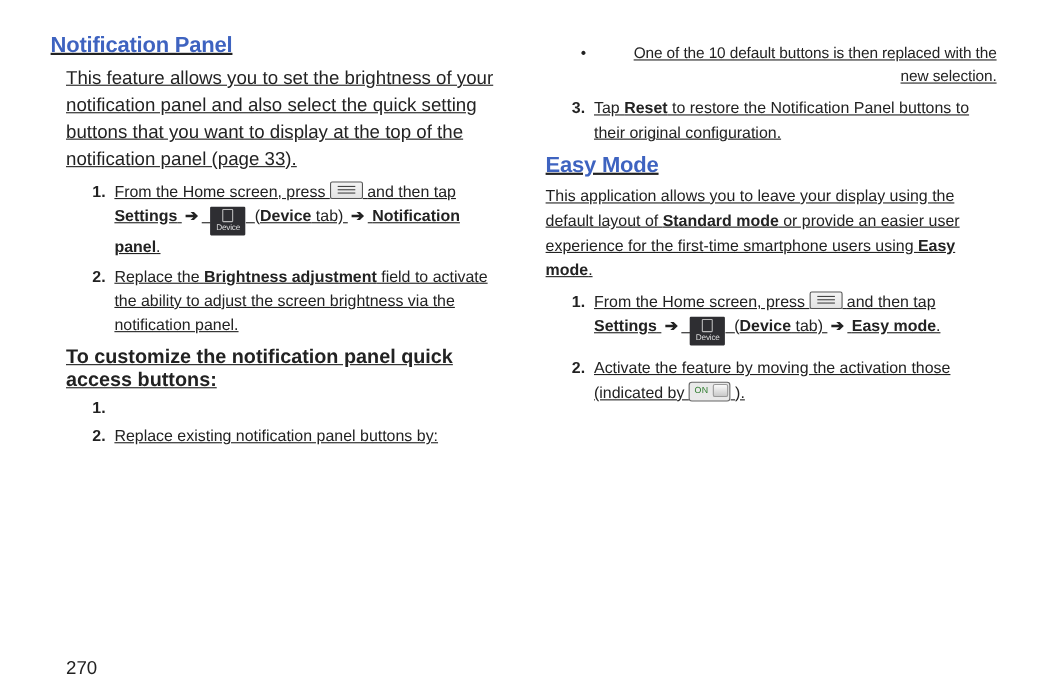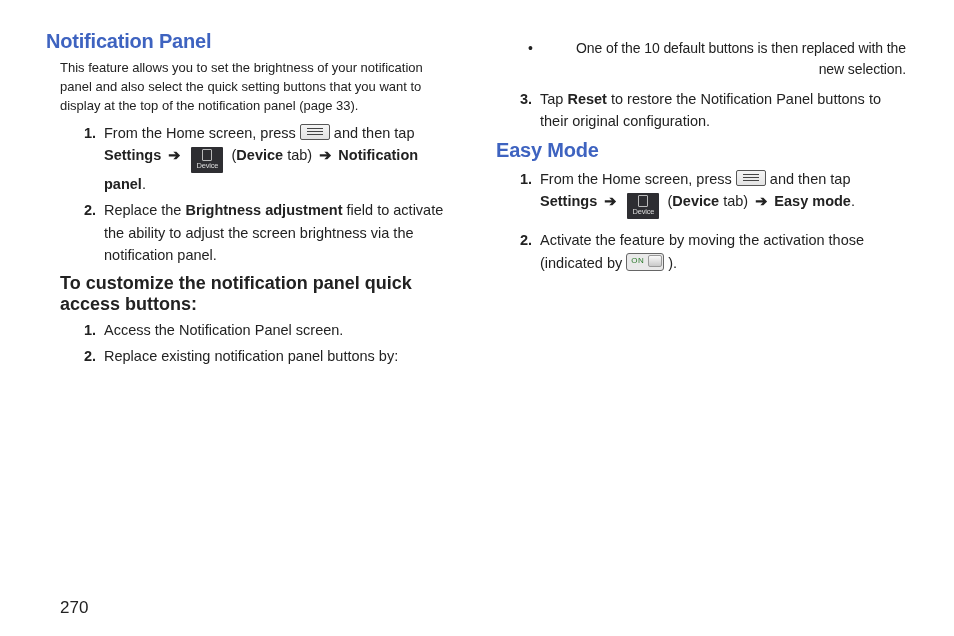--- a/index.html
+++ b/index.html
@@ -19,31 +19,32 @@
     display: flex;
     flex-direction: column;
   }
   .columns {
     display: flex;
     gap: 40px;
     flex: 1;
   }
   .col {
     width: 410px;
+    text-decoration: underline;
   }
   h2.section {
     font-size: 20px;
     font-weight: 900;
     color: #3e63c0;
     margin: 0 0 6px 0;
     letter-spacing: -0.2px;
   }
   p.intro {
     margin: 0 0 6px 0;
-    font-size: 13px;
+    font-size: 17px;
     line-height: 1.45;
     padding-left: 14px;
   }
   .intro2 {
     margin: 0 0 6px 0;
     font-size: 14.5px;
     line-height: 1.55;
   }
   ol {
     list-style: decimal;
@@ -206,39 +207,41 @@
         </li>
         <li>
           <span>Replace the </span><span class="b">Brightness adjustment</span><span> field to activate the ability to adjust the screen brightness via the notification panel.</span>
         </li>
       </ol>
 
       <div class="subhead">To customize the notification panel quick access buttons:</div>
 
       <ol>
         <li>
-          <span>Access the Notification Panel screen.</span>
         </li>
         <li>
           <span>Replace existing notification panel buttons by:</span>
         </li>
       </ol>
     </div>
 
     <div class="col">
       <ul class="bullets" style="padding-left:46px; margin-top:8px;text-align:right;">
         <li class="sub2">One of the 10 default buttons is then replaced with the new selection.</li>
       </ul>
       <ol start="3" style="padding-left:40px;">
         <li>
           <span>Tap </span><span class="b">Reset</span><span> to restore the Notification Panel buttons to their original configuration.</span>
         </li>
       </ol>
 
       <h2 class="section">Easy Mode</h2>
+      <p class="intro2">
+        <span>This application allows you to leave your display using the default layout of </span><span class="b">Standard mode</span><span> or provide an easier user experience for the first-time smartphone users using </span><span class="b">Easy mode</span><span>.</span>
+      </p>
 
       <ol style="padding-left:40px;">
         <li style="margin-bottom:10px;">
           <span>From the Home screen, press </span>
           <span class="icon-menu"></span>
           <span> and then tap </span>
           <span class="b">Settings</span>
           <span class="arrow">➔</span>
           &nbsp;<span class="icon-device"></span>&nbsp;
           <span> (</span><span class="b">Device</span><span> tab) </span>

